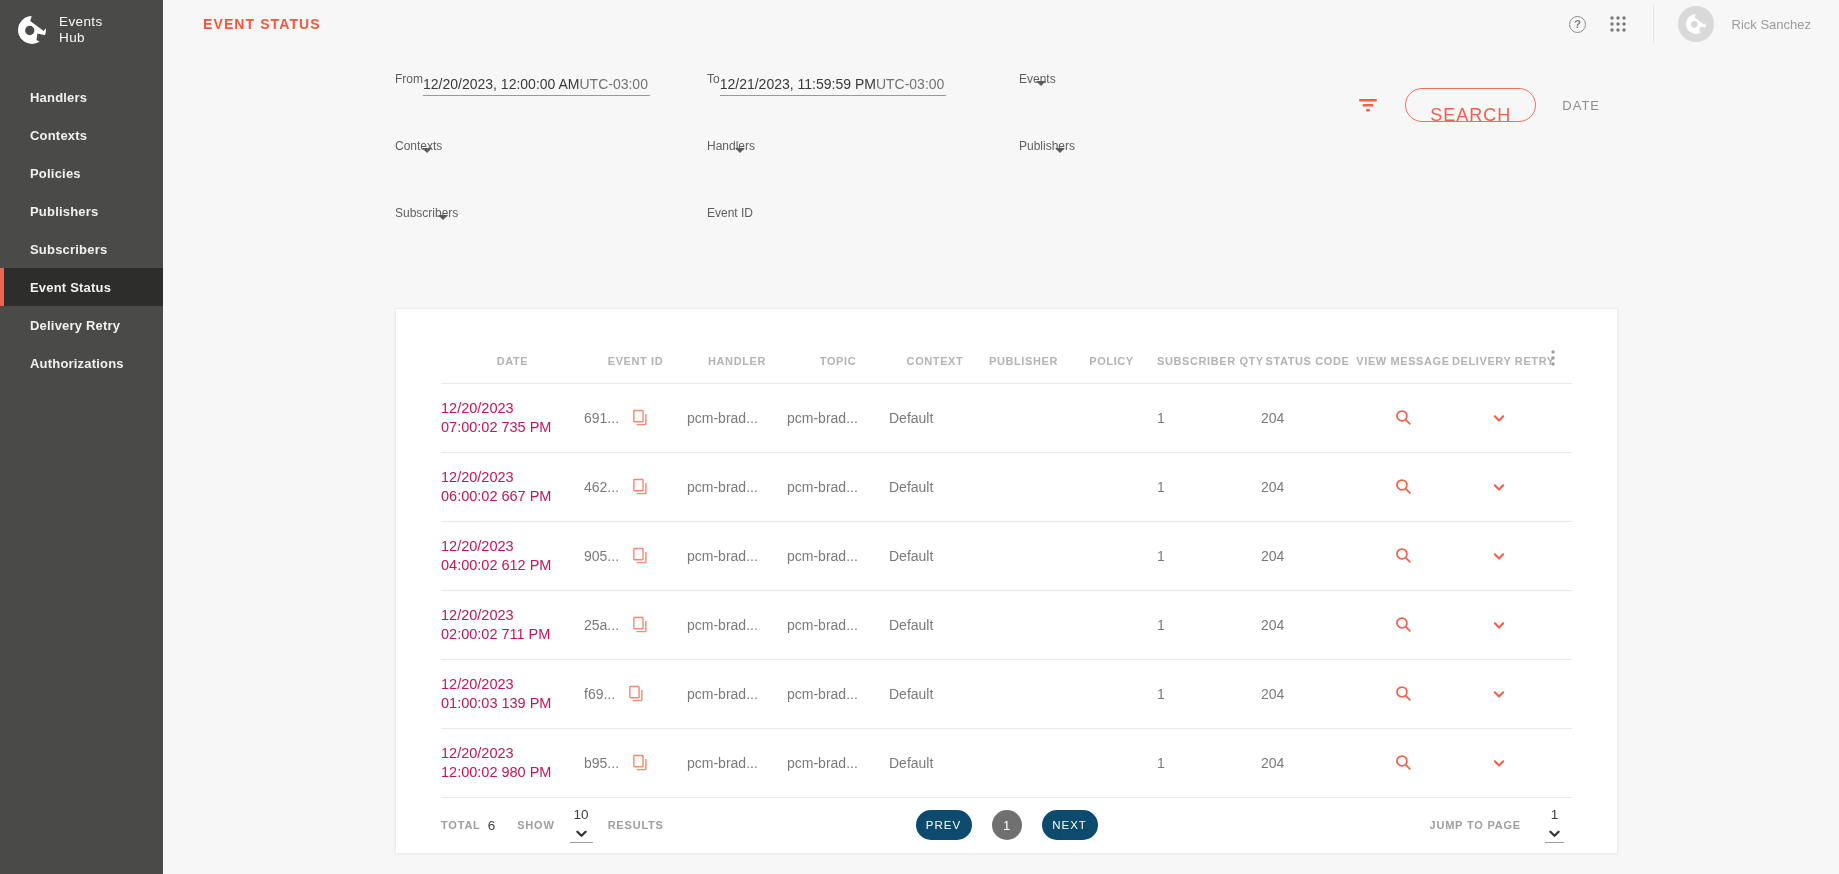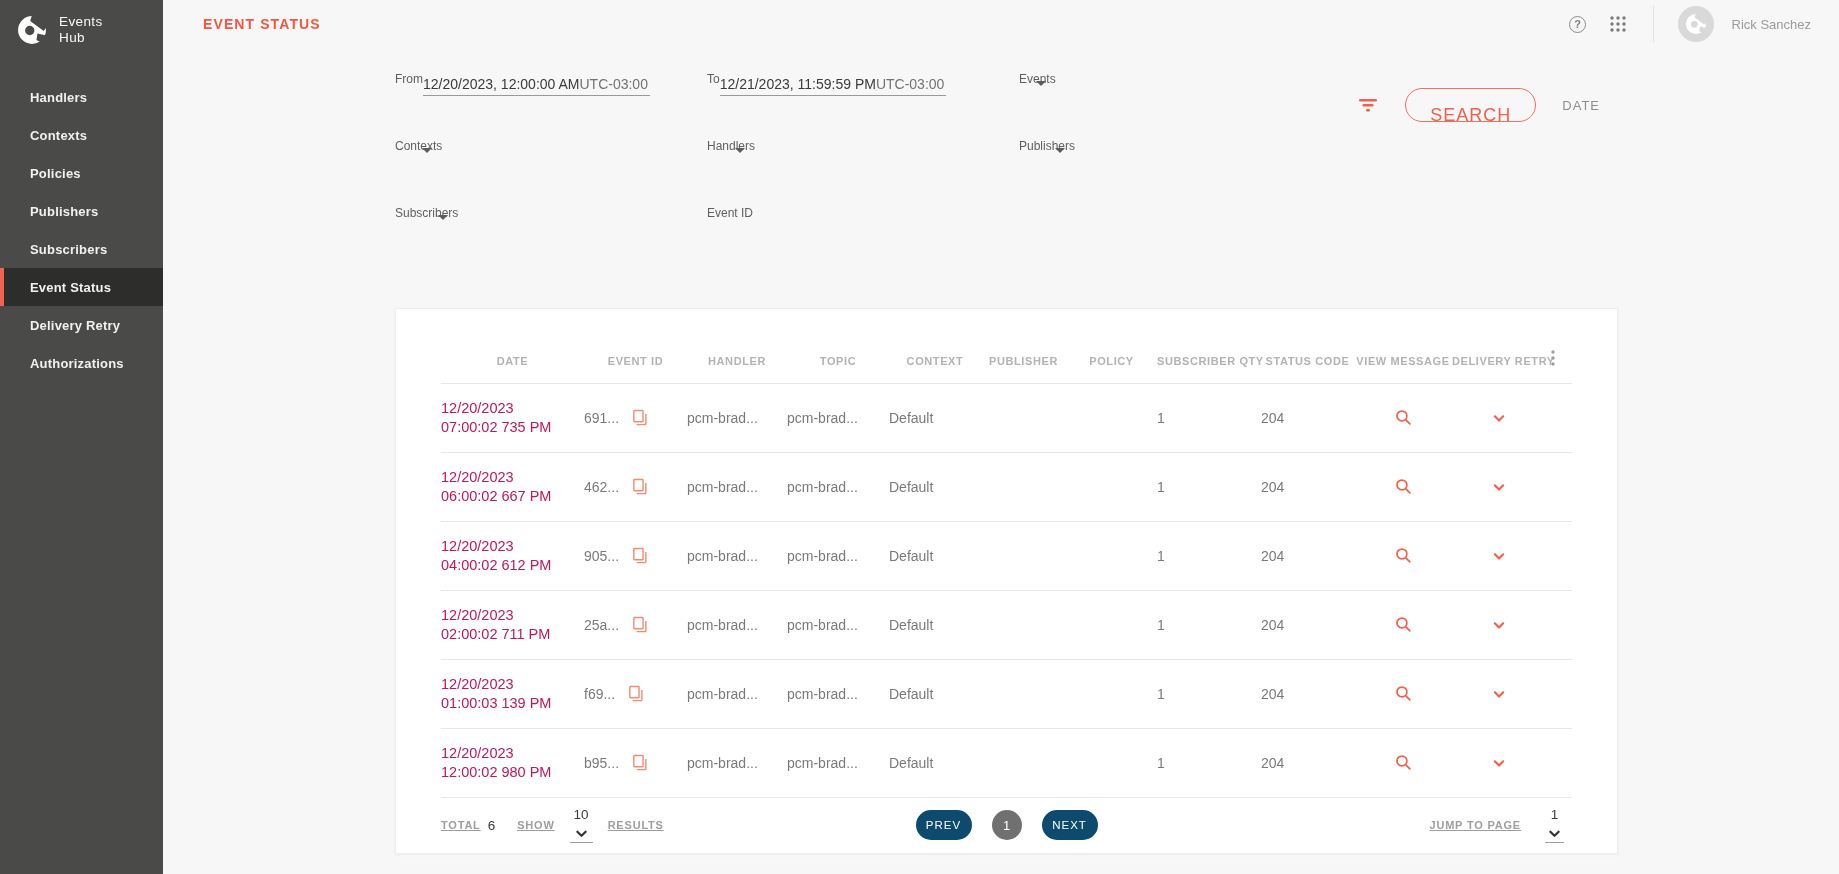--- a/index.html
+++ b/index.html
@@ -56,21 +56,21 @@
   td { height:68px; border-top:1px solid #e8e8e8; font-size:14px; color:#7a7a7a; vertical-align:middle; }
   .date-cell { font-size:14.5px; color:#be185d; line-height:1.25; }
   .eid-cell { display:flex; align-items:center; gap:12px; height:68px; }
   .copy-btn { background:none; border:none; cursor:pointer; padding:0; display:flex; align-items:center; }
   .icon-cell { text-align:center; }
   .icon-cell .icon-btn { margin:0 auto; }
   .kebab-btn { background:none; border:none; cursor:pointer; padding:0; display:block; }
   
   .pagination { display:flex; align-items:center; border-top:1px solid #e8e8e8; height:56px; }
   .pg-left { flex:1; display:flex; align-items:center; gap:7px; }
-  .pg-label { font-size:11px; color:#9e9e9e; letter-spacing:.8px; font-weight:700;text-decoration:underline; }
+  .pg-label { font-size:11px; color:#9e9e9e; letter-spacing:.8px; font-weight:700; }
   .pg-value { font-size:13.5px; color:#3d3d3d; }
   .pg-select { display:flex; align-items:center; gap:8px; border-bottom:1px solid #9e9e9e;
     padding:0 4px 4px 4px; margin:0 8px; cursor:pointer;flex-direction:column; }
   .pg-center { display:flex; align-items:center; gap:20px; }
   .pg-pill { width:56px; height:30px; border-radius:15px; border:none; background:#0c4a6e; color:#fff;
     font-size:11.5px; letter-spacing:1px; font-family:inherit; cursor:default; }
   .pg-current { width:30px; height:30px; border-radius:50%; border:none; background:#707070; color:#fff;
     font-size:13px; font-family:inherit; cursor:pointer; }
   .pg-right { flex:1; display:flex; align-items:center; justify-content:flex-end; gap:16px; }
   svg { display:block; }

